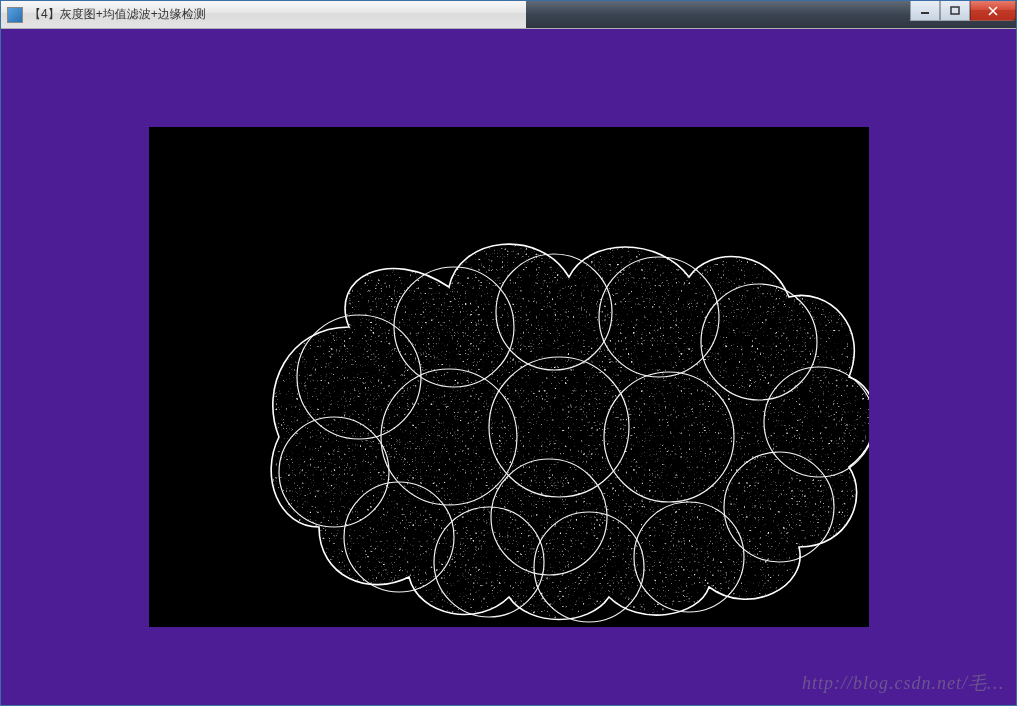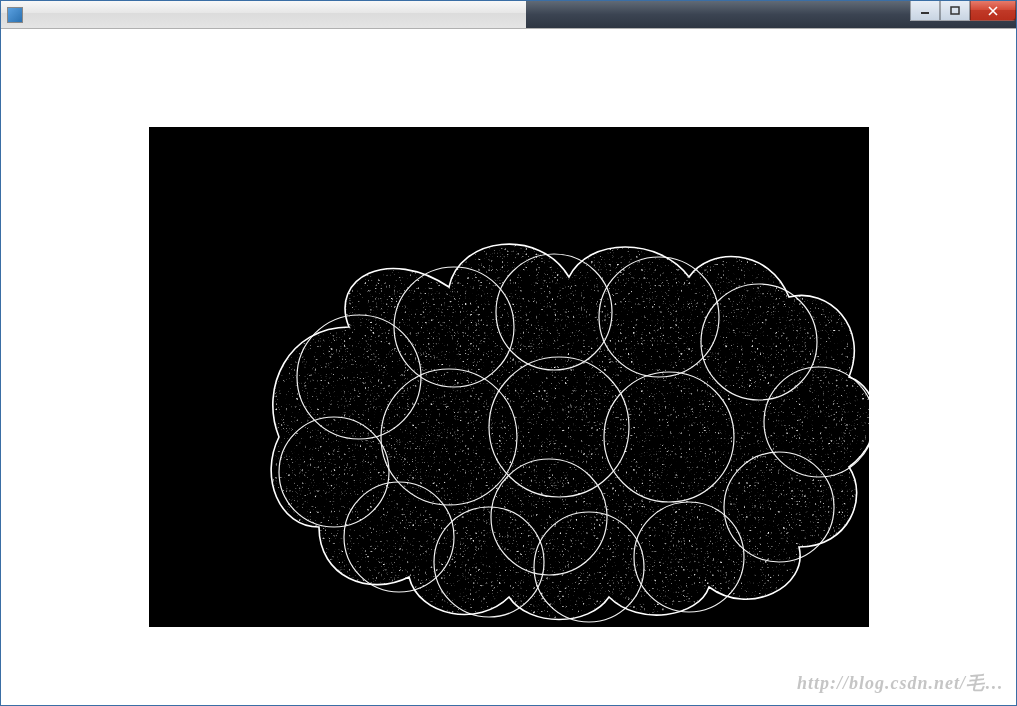--- a/index.html
+++ b/index.html
@@ -73,24 +73,23 @@
       background: linear-gradient(to bottom, #e8eef6, #c8d4e2);
     }
     .win-btn.close {
       width: 46px;
       background: linear-gradient(to bottom, #e67a6a, #d44b38 45%, #c13a28 46%, #b82e1c);
       border-bottom-right-radius: 4px;
     }
     .win-btn svg { width: 10px; height: 10px; }
     .content-area {
       flex: 1;
-      background: #ffffff;
+      background: #4c1d95;
       position: relative;
       overflow: hidden;
-      font-weight: bold;
     }
     .edge-image {
       position: absolute;
       left: 50%;
       top: 50%;
       transform: translate(-50%, -48%);
       width: 720px;
       height: 500px;
     }
     .watermark {
@@ -105,20 +104,21 @@
       z-index: 5;
     }
   </style>
 </head>
 <body>
 
 <div class="window">
   <div class="titlebar">
     <div class="titlebar-dark-section"></div>
     <div class="app-icon"></div>
+    <span class="title-text">【4】灰度图+均值滤波+边缘检测</span>
     <div class="window-controls">
       <div class="win-btn min" title="Minimize">
         <svg viewBox="0 0 10 10">
             <rect x="1" y="6" width="8" height="2" fill="#333"></rect>
           </svg>
       </div>
       <div class="win-btn max" title="Maximize">
         <svg viewBox="0 0 10 10">
             <rect x="1" y="1" width="8" height="7" fill="none" stroke="#333" stroke-width="1.5"></rect>
           </svg>

